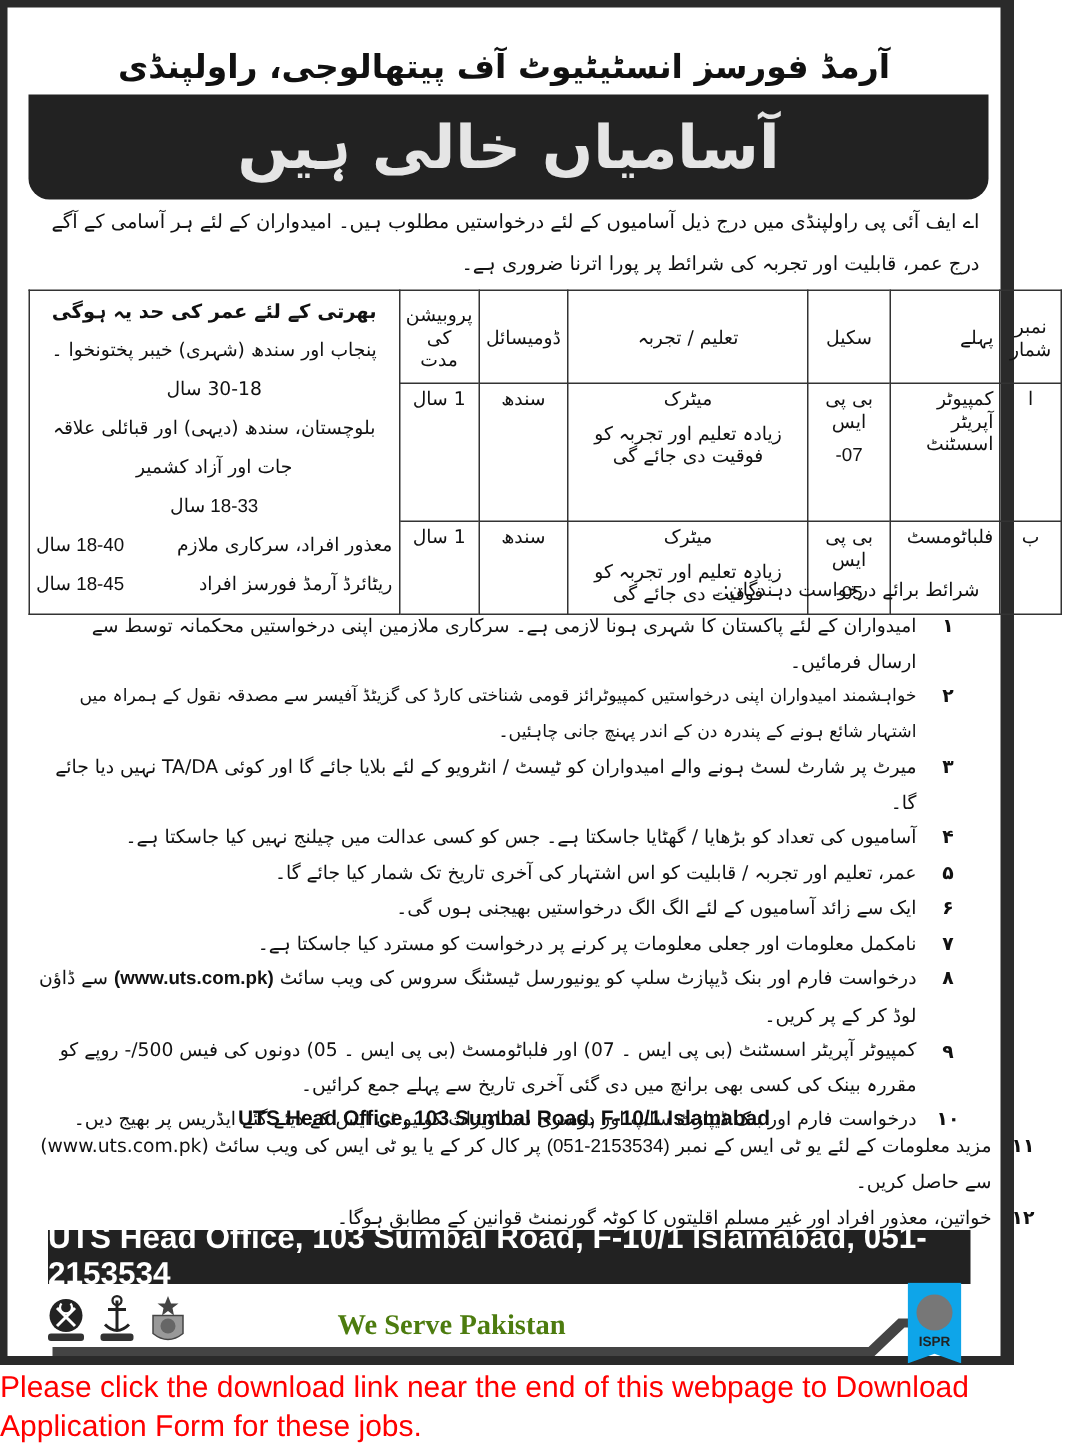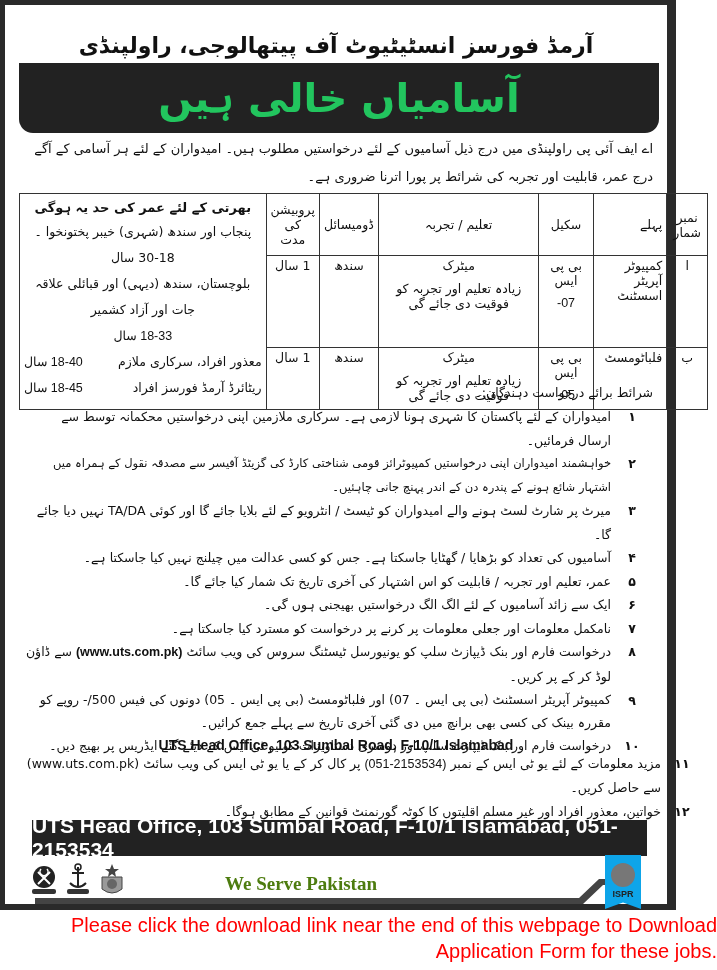--- a/index.html
+++ b/index.html
@@ -18,21 +18,21 @@
 
   .org-title {
     position: absolute; left: 0; right: 0; top: 28px; text-align: center;
     font-size: 22px; font-weight: bold; color: #111;
   }
   .vacancy-banner {
     position: absolute; left: 14px; right: 8px; top: 58px; height: 70px;
     background: #222; border-radius: 0 0 14px 14px;
     display: flex; align-items: center; justify-content: center;
   }
-  .vacancy-banner span { color: #22c55e; font-size: 40px; font-weight: bold; }
+  .vacancy-banner span { color: #e5e5e5; font-size: 40px; font-weight: bold; }
 
   .intro {
     position: absolute; left: 12px; right: 14px; top: 130px;
     font-size: 13px; line-height: 28px; text-align: right;
   }
 
   .jobs-table {
     position: absolute; left: 14px; top: 188px; width: 689px;
     border-collapse: collapse; direction: rtl; font-size: 12.5px;
   }
@@ -92,21 +92,21 @@
   .slogan-ramp { position: absolute; left: 520px; top: 12px; width: 80px; height: 31px; }
   .ispr-badge {
     position: absolute; right: 6px; top: -6px; width: 36px; height: 54px;
     background: #0ea5e9; clip-path: polygon(0 0,100% 0,100% 100%,50% 88%,0 100%);
     display: flex; flex-direction: column; align-items: center; justify-content: flex-end; padding-bottom: 10px;
   }
   .ispr-badge .globe { width: 24px; height: 24px; border-radius: 50%; background: #777; margin-bottom: 2px; }
   .ispr-badge span { font-family: "Liberation Sans", sans-serif; font-weight: bold; font-size: 9px; color: #222; }
 
   .download-note {
-    position: absolute; left: 0; right: 0; top: 912px; text-align: right;
+    position: absolute; left: 0; right: 0; top: 912px; text-align: left;
     font-family: "Liberation Sans", sans-serif; font-size: 20px; line-height: 26px; color: #ff0000;
   }
 </style>
 </head>
 <body>
 
 <div class="ad-frame">
 
   <div class="org-title urdu">آرمڈ فورسز انسٹیٹیوٹ آف پیتھالوجی، راولپنڈی</div>
 

